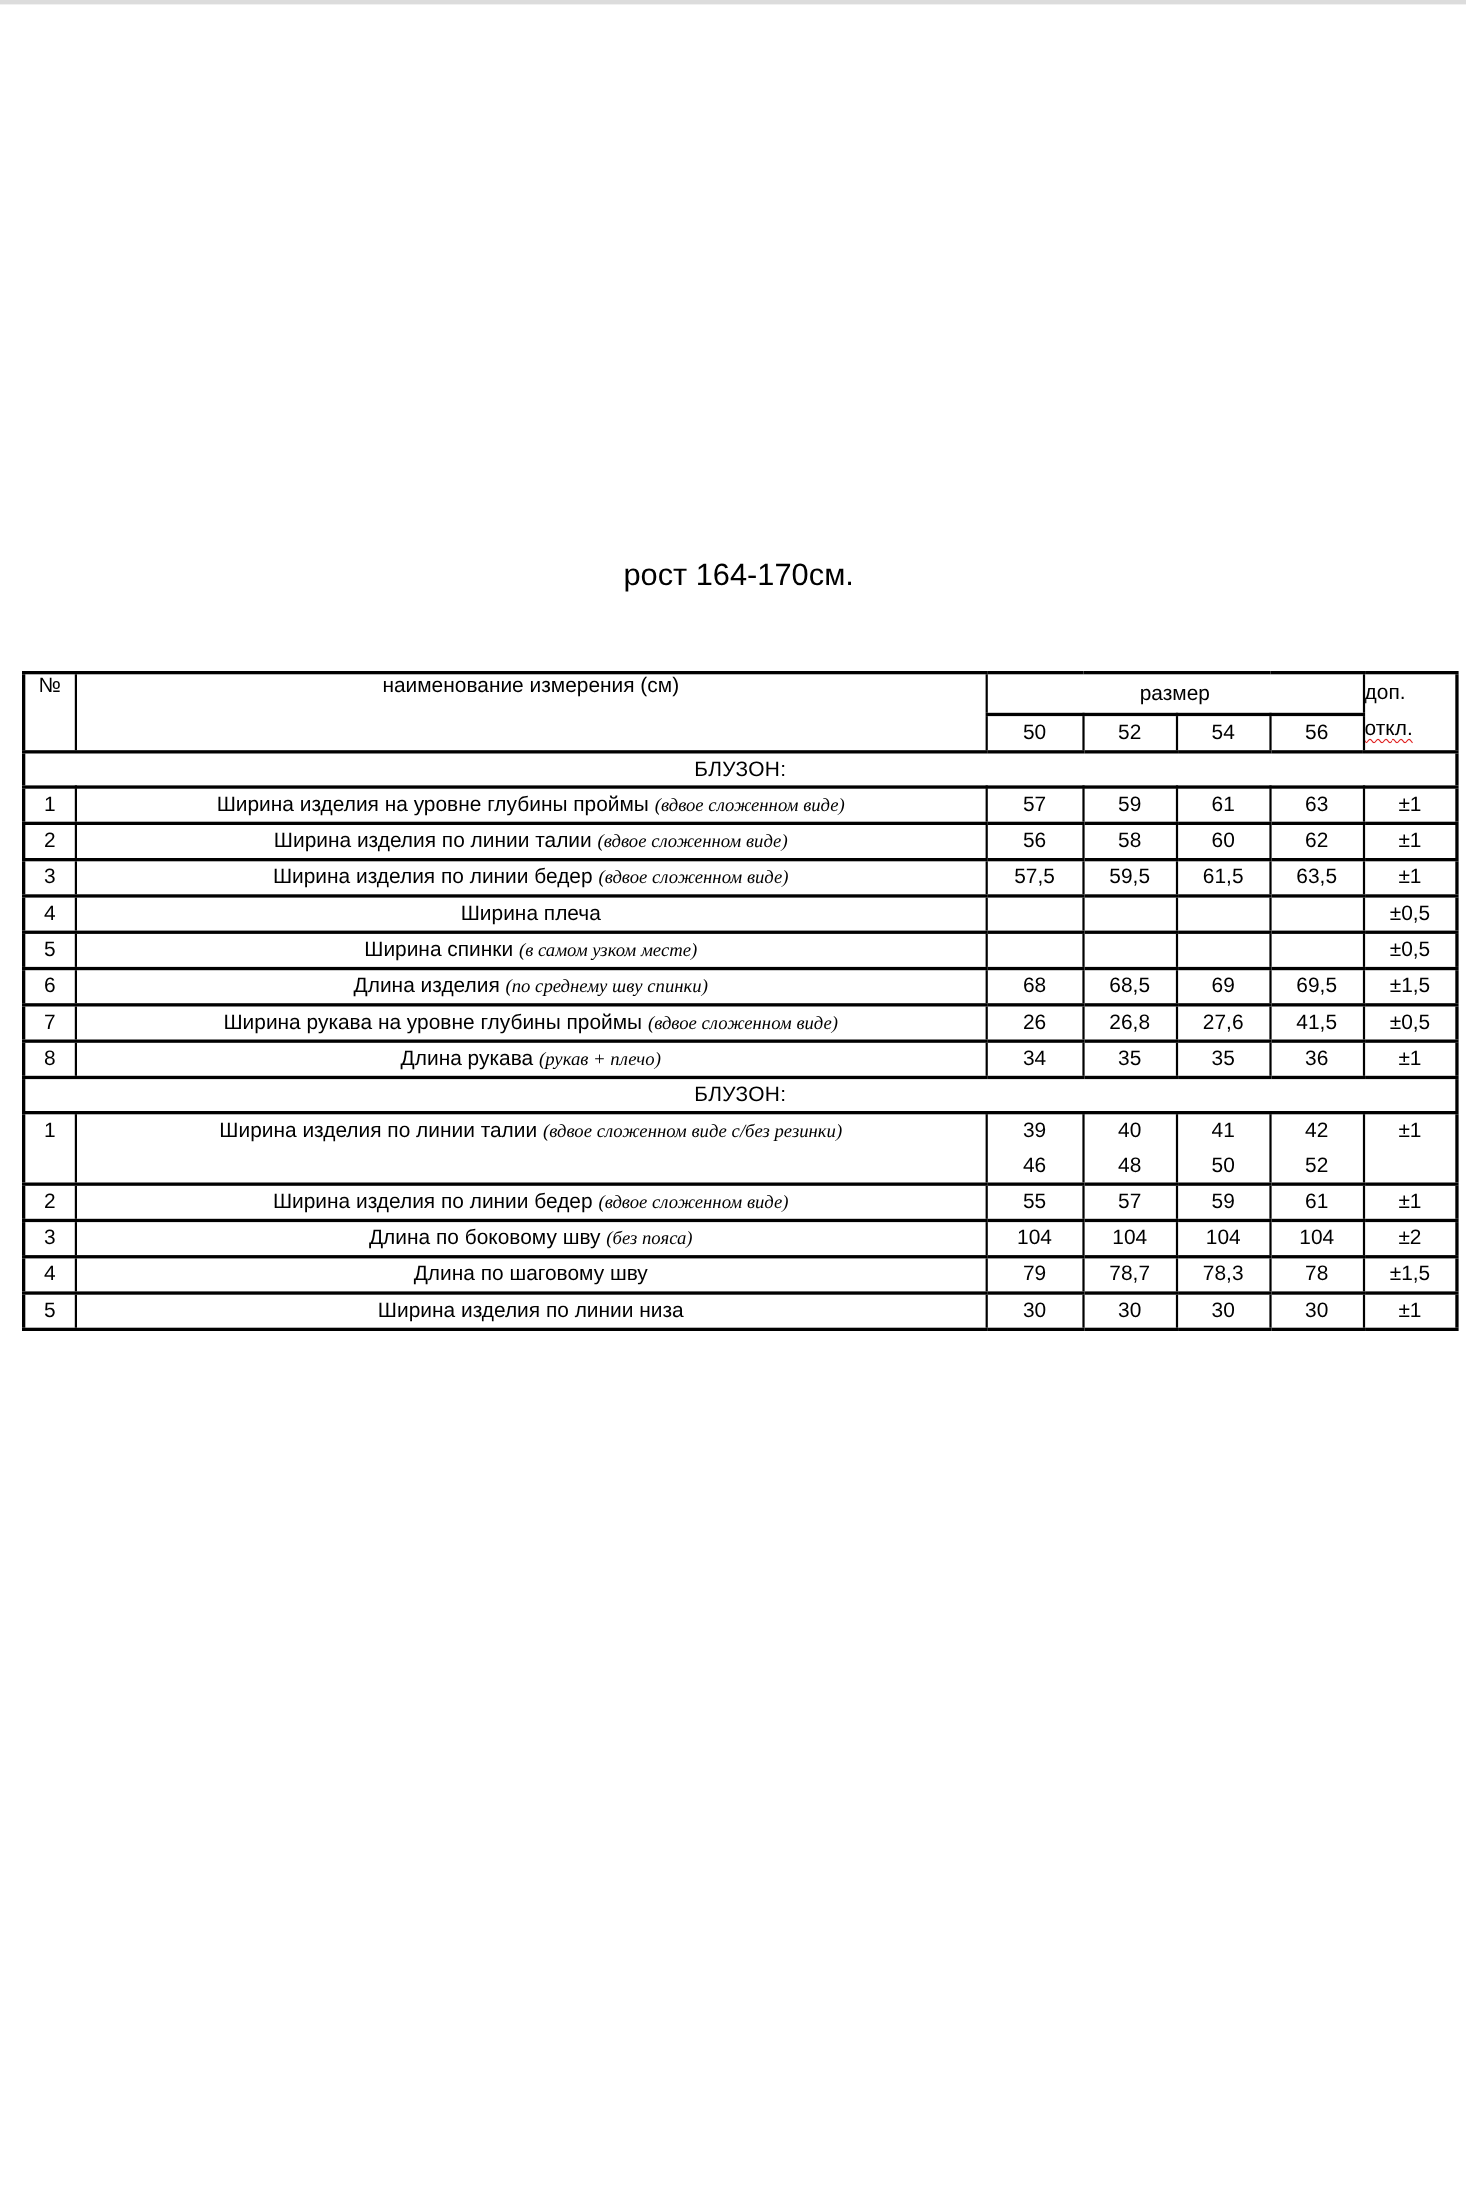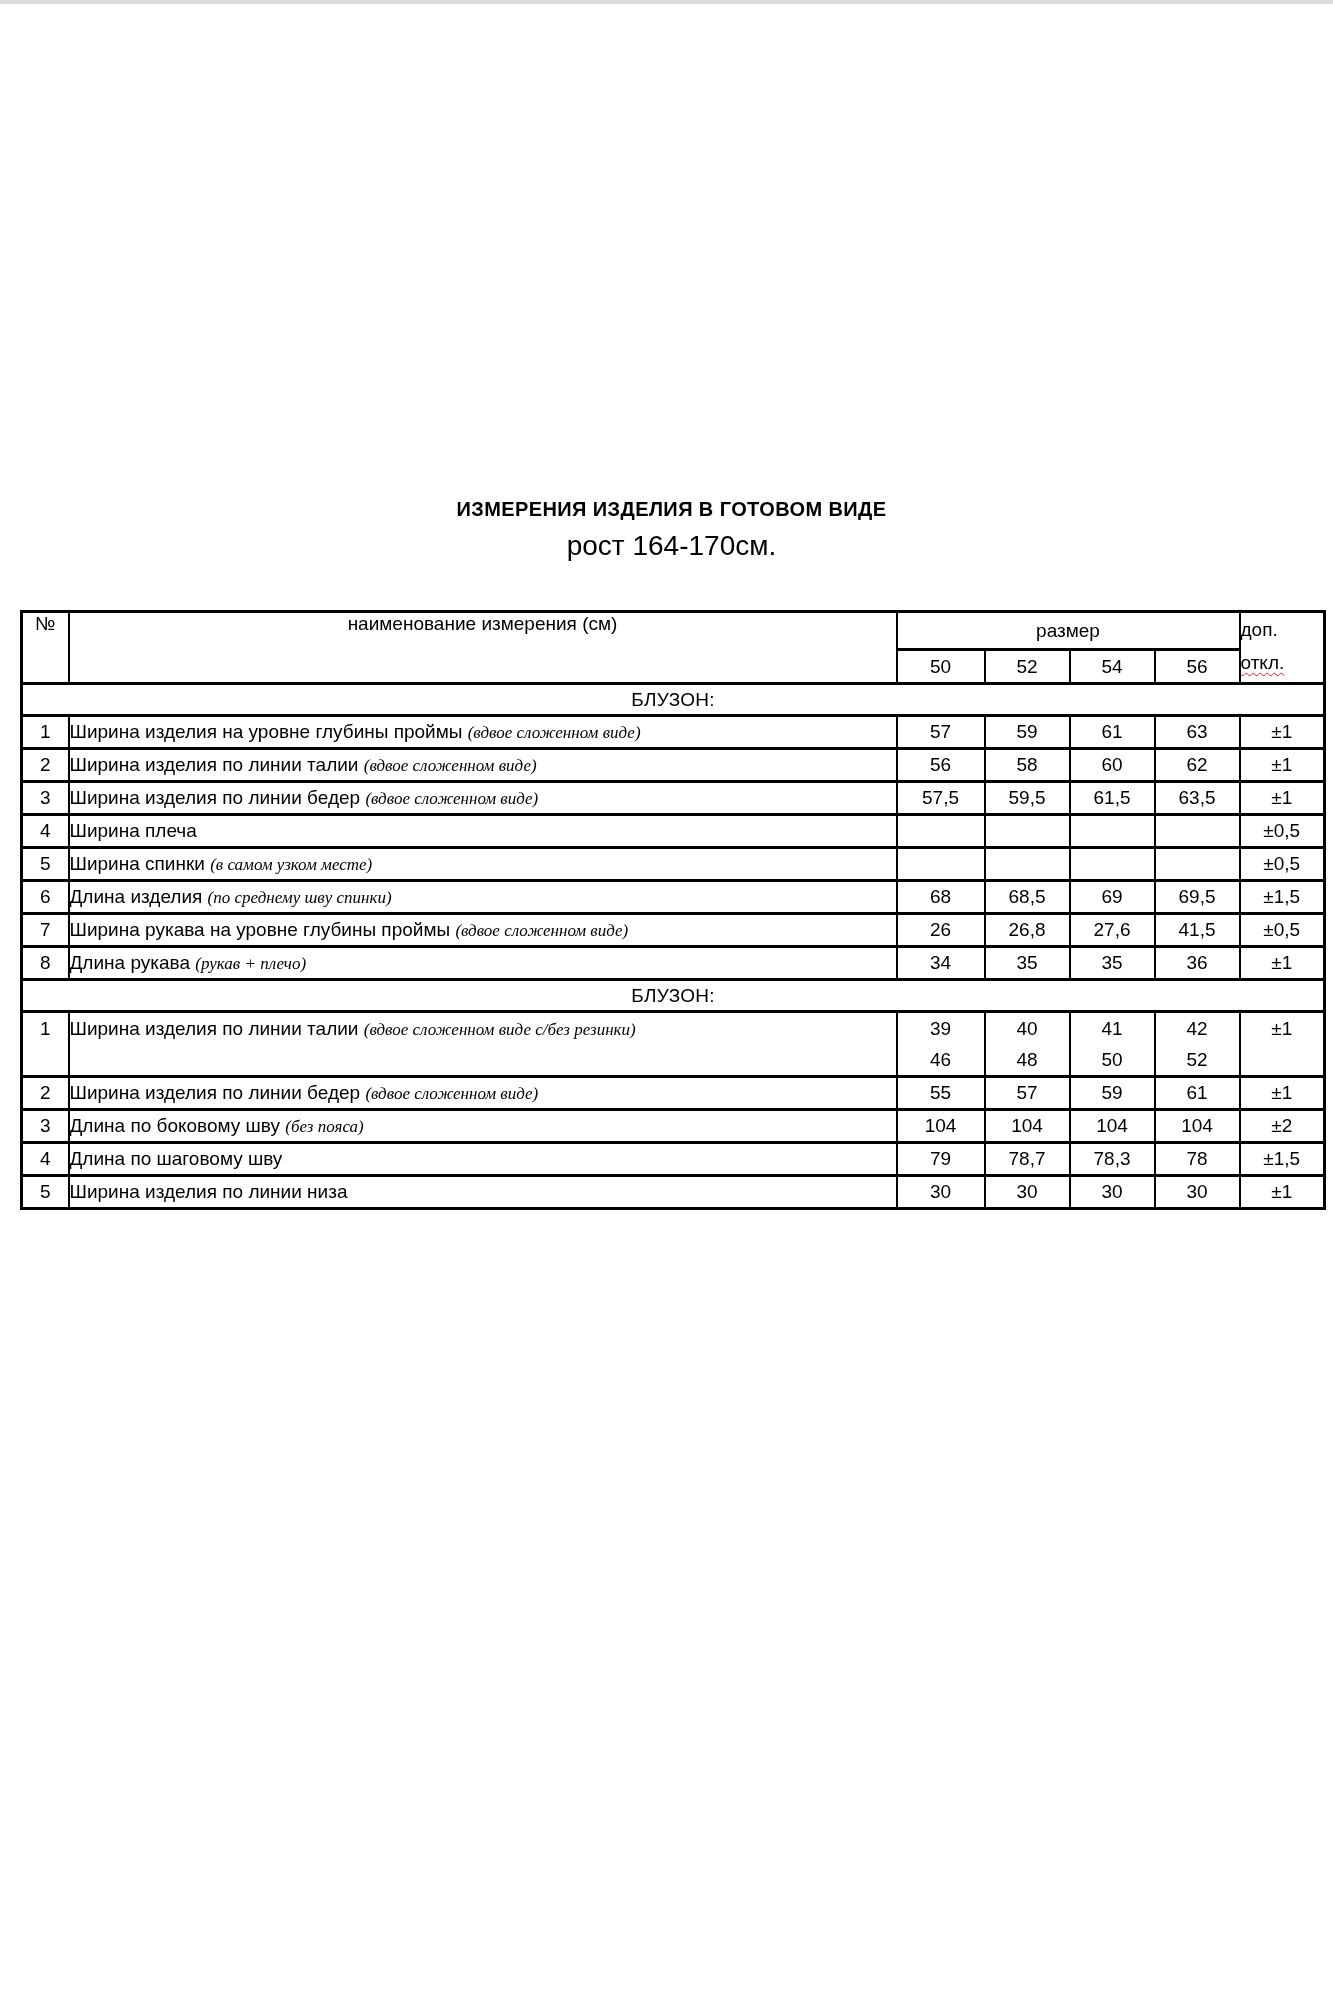--- a/index.html
+++ b/index.html
@@ -102,21 +102,21 @@
   }
   td.section-label {
     text-align: center;
     padding-left: 12px;
     font-weight: 700;
     font-size: 20px;
     letter-spacing: 0.3px;
   }
   td.num-cell { text-align: center; vertical-align: middle; }
   td.name-cell {
-    text-align: left;
+    text-align: center;
     vertical-align: middle;
     padding-left: 14px;
     white-space: nowrap;
   }
   td.name-cell .note {
     font-family: "Liberation Serif", serif;
     font-style: italic;
     font-size: 17px;
   }
   td.val-cell, td.tol-cell { text-align: center; vertical-align: middle; }
@@ -127,21 +127,20 @@
   tr.tall-row td.num-cell .line,
   tr.tall-row td.name-cell .line,
   tr.tall-row td.tol-cell .line { line-height: 31px; }
 </style>
 </head>
 <body>
 
 <div class="top-edge"></div>
 
 <div class="title-block">
-  <div class="doc-title">ИЗМЕРЕНИЯ ИЗДЕЛИЯ В ГОТОВОМ ВИДЕ</div>
   <div class="height-line">рост 164-170см.</div>
 </div>
 
 <table class="meas">
   <colgroup>
     <col style="width:47px">
       <col style="width:828px">
       <col style="width:88px">
       <col style="width:85px">
       <col style="width:85px">

